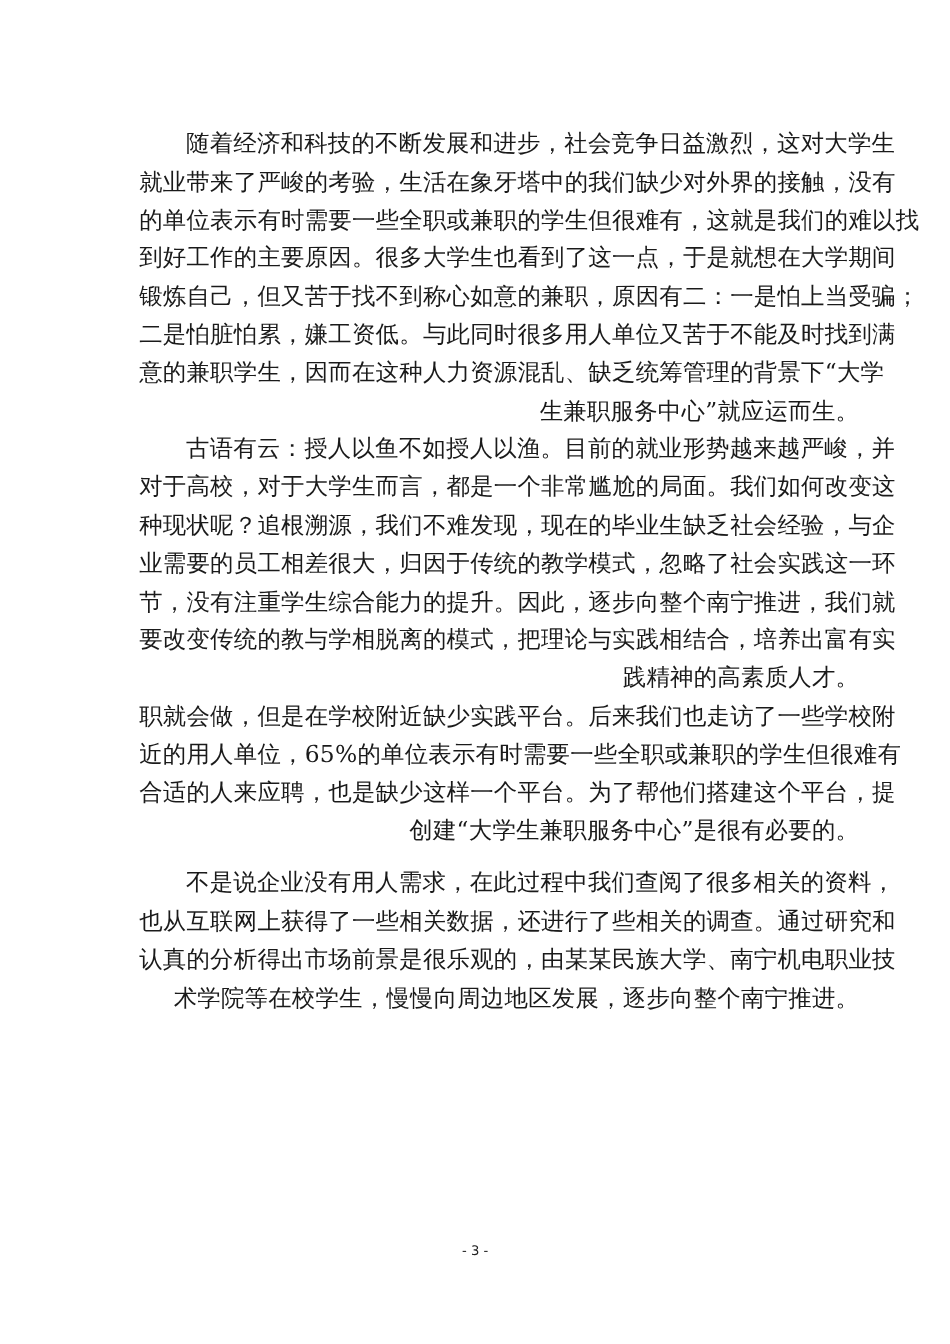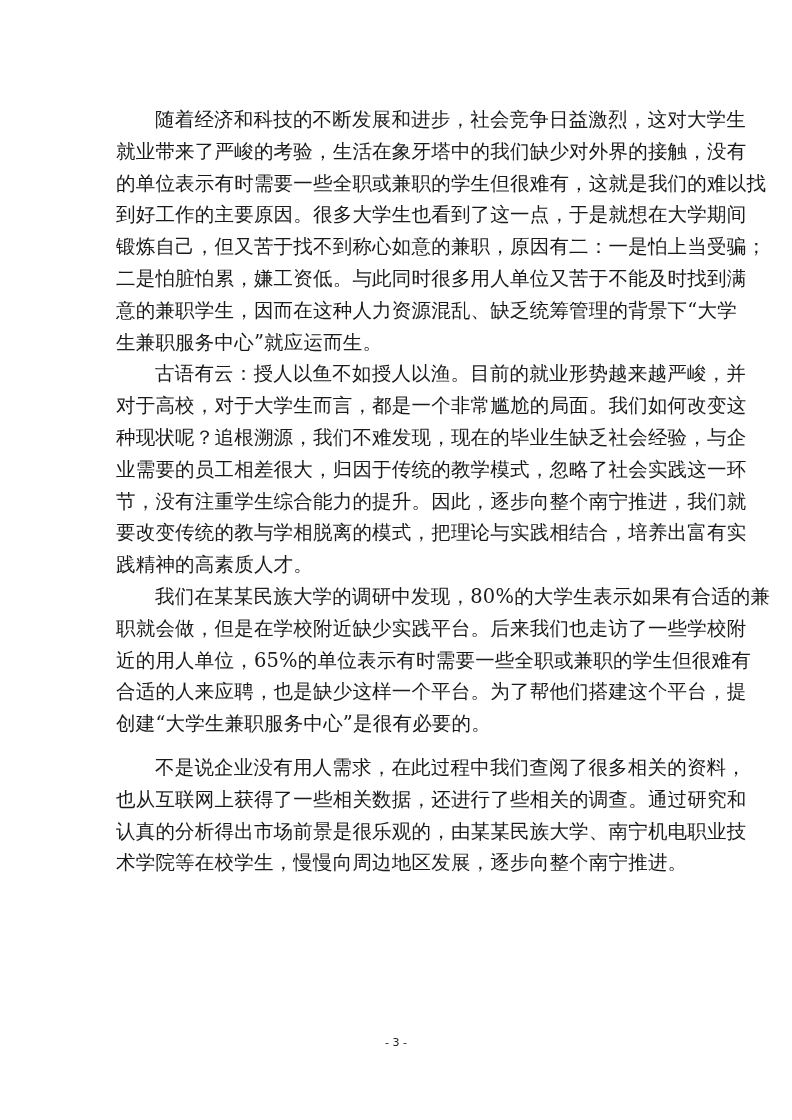--- a/index.html
+++ b/index.html
@@ -7,21 +7,21 @@
   .page {
     position: absolute; left: 0; top: 0; width: 792px; height: 1120px; background: #fff;
   }
   .body-text {
     position: absolute; left: 116px; top: 104px; width: 600px;
     font-family: "DejaVu Serif", "Liberation Serif", serif;
     font-size: 19.5px; color: #1a1a1a;
   }
   .para { margin: 0; }
   .para.gap { margin-top: 12px; }
-  .line { display: block; height: 31.8px; line-height: 31.8px; white-space: pre; letter-spacing: 0.2px; }
+  .line { display: block; height: 31.8px; line-height: 31.8px; white-space: pre; letter-spacing: 0.2px; text-align: right; }
   .line.indent { padding-left: 39px; }
   .page-number {
     position: absolute; left: 0; width: 792px; top: 1036px; text-align: center;
     font-family: "DejaVu Sans", sans-serif; font-size: 11px; color: #222;
   }
 </style>
 </head>
 <body>
 
 <div class="page">
@@ -42,21 +42,20 @@
       <span class="line indent">古语有云：授人以鱼不如授人以渔。目前的就业形势越来越严峻，并</span>
       <span class="line">对于高校，对于大学生而言，都是一个非常尴尬的局面。我们如何改变这</span>
       <span class="line">种现状呢？追根溯源，我们不难发现，现在的毕业生缺乏社会经验，与企</span>
       <span class="line">业需要的员工相差很大，归因于传统的教学模式，忽略了社会实践这一环</span>
       <span class="line">节，没有注重学生综合能力的提升。因此，逐步向整个南宁推进，我们就</span>
       <span class="line">要改变传统的教与学相脱离的模式，把理论与实践相结合，培养出富有实</span>
       <span class="line">践精神的高素质人才。</span>
     </div>
 
     <div class="para">
-      <span class="line indent">我们在某某民族大学的调研中发现，80%的大学生表示如果有合适的兼</span>
       <span class="line">职就会做，但是在学校附近缺少实践平台。后来我们也走访了一些学校附</span>
       <span class="line">近的用人单位，65%的单位表示有时需要一些全职或兼职的学生但很难有</span>
       <span class="line">合适的人来应聘，也是缺少这样一个平台。为了帮他们搭建这个平台，提</span>
       <span class="line">创建“大学生兼职服务中心”是很有必要的。</span>
     </div>
 
     <div class="para gap">
       <span class="line indent">不是说企业没有用人需求，在此过程中我们查阅了很多相关的资料，</span>
       <span class="line">也从互联网上获得了一些相关数据，还进行了些相关的调查。通过研究和</span>
       <span class="line">认真的分析得出市场前景是很乐观的，由某某民族大学、南宁机电职业技</span>

